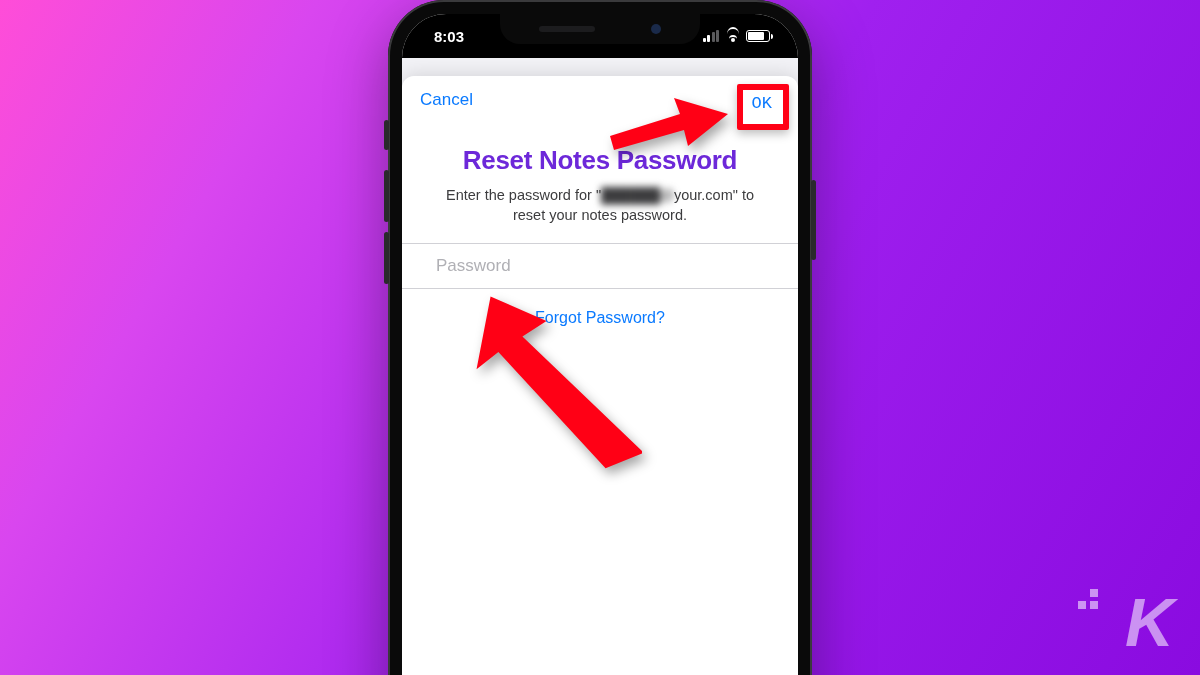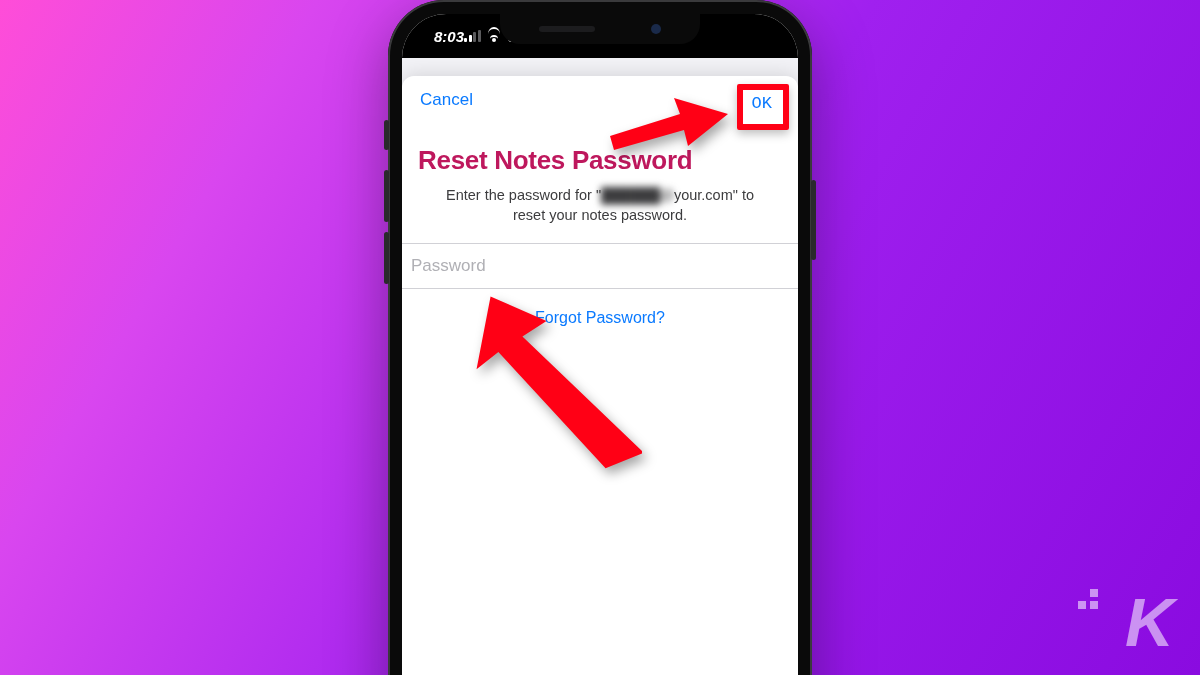--- a/index.html
+++ b/index.html
@@ -60,28 +60,28 @@
       gap:56px;
     }
     .speaker { width: 56px; height: 6px; background:#1c1c1e; border-radius:4px; }
     .cam { width: 10px; height: 10px; background:#1a2a4a; border-radius:50%; }
 
     .status-bar {
       position: absolute;
       top: 0; left:0; right:0;
       height: 44px;
       display: flex;
+      justify-content: space-between;
       align-items: center;
       padding: 0 24px;
       background: #000;
       color: #fff;
       font-size: 15px;
       font-weight: 600;
       z-index: 5;
-      font-style: italic;
     }
     .status-left { padding-left: 8px; }
     .status-right { display: flex; align-items: center; gap: 6px; padding-right: 4px; }
     .signal { display: flex; align-items: flex-end; gap: 1.5px; }
     .signal span { width: 3px; background: #fff; border-radius: 1px; }
     .signal span:nth-child(1){height:4px}
     .signal span:nth-child(2){height:7px}
     .signal span:nth-child(3){height:10px; background:#5a5a5c;}
     .signal span:nth-child(4){height:12px; background:#5a5a5c;}
     .wifi-icon { width: 15px; height: 12px; position: relative; }
@@ -132,34 +132,34 @@
     .link-btn {
       color: #0a7aff; font-size: 17px; background:none; border:none; cursor:pointer;
       font-family: inherit;
     }
     .ok-wrap {
       padding: 4px 8px;
       font-family: Liberation Mono, monospace;
     }
 
     .modal-title {
-      font-size: 26px; font-weight: 700; color:#be185d;
+      font-size: 26px; font-weight: 700; text-align:center; color:#6d28d9;
       margin: 18px 16px 10px;
       letter-spacing: -0.3px;
     }
     .modal-subtitle {
       font-size: 14.5px; color:#3c3c3e; text-align:center;
       padding: 0 30px 18px; line-height:1.35;
     }
     .blurred { filter: blur(3.5px); letter-spacing: -0.5px; }
 
     .input-row {
       border-top: 1px solid #d1d1d6;
       border-bottom: 1px solid #d1d1d6;
-      padding: 12px 9px;
+      padding: 12px 34px;
       background:#fff;
     }
     .pw-input {
       width:100%; border:none; outline:none; font-size:17px; color:#000;
       background:transparent; font-family:inherit;
     }
     .pw-input::placeholder { color:#b0b0b5; }
 
     .forgot-row {
       text-align:center; padding: 20px 0;

